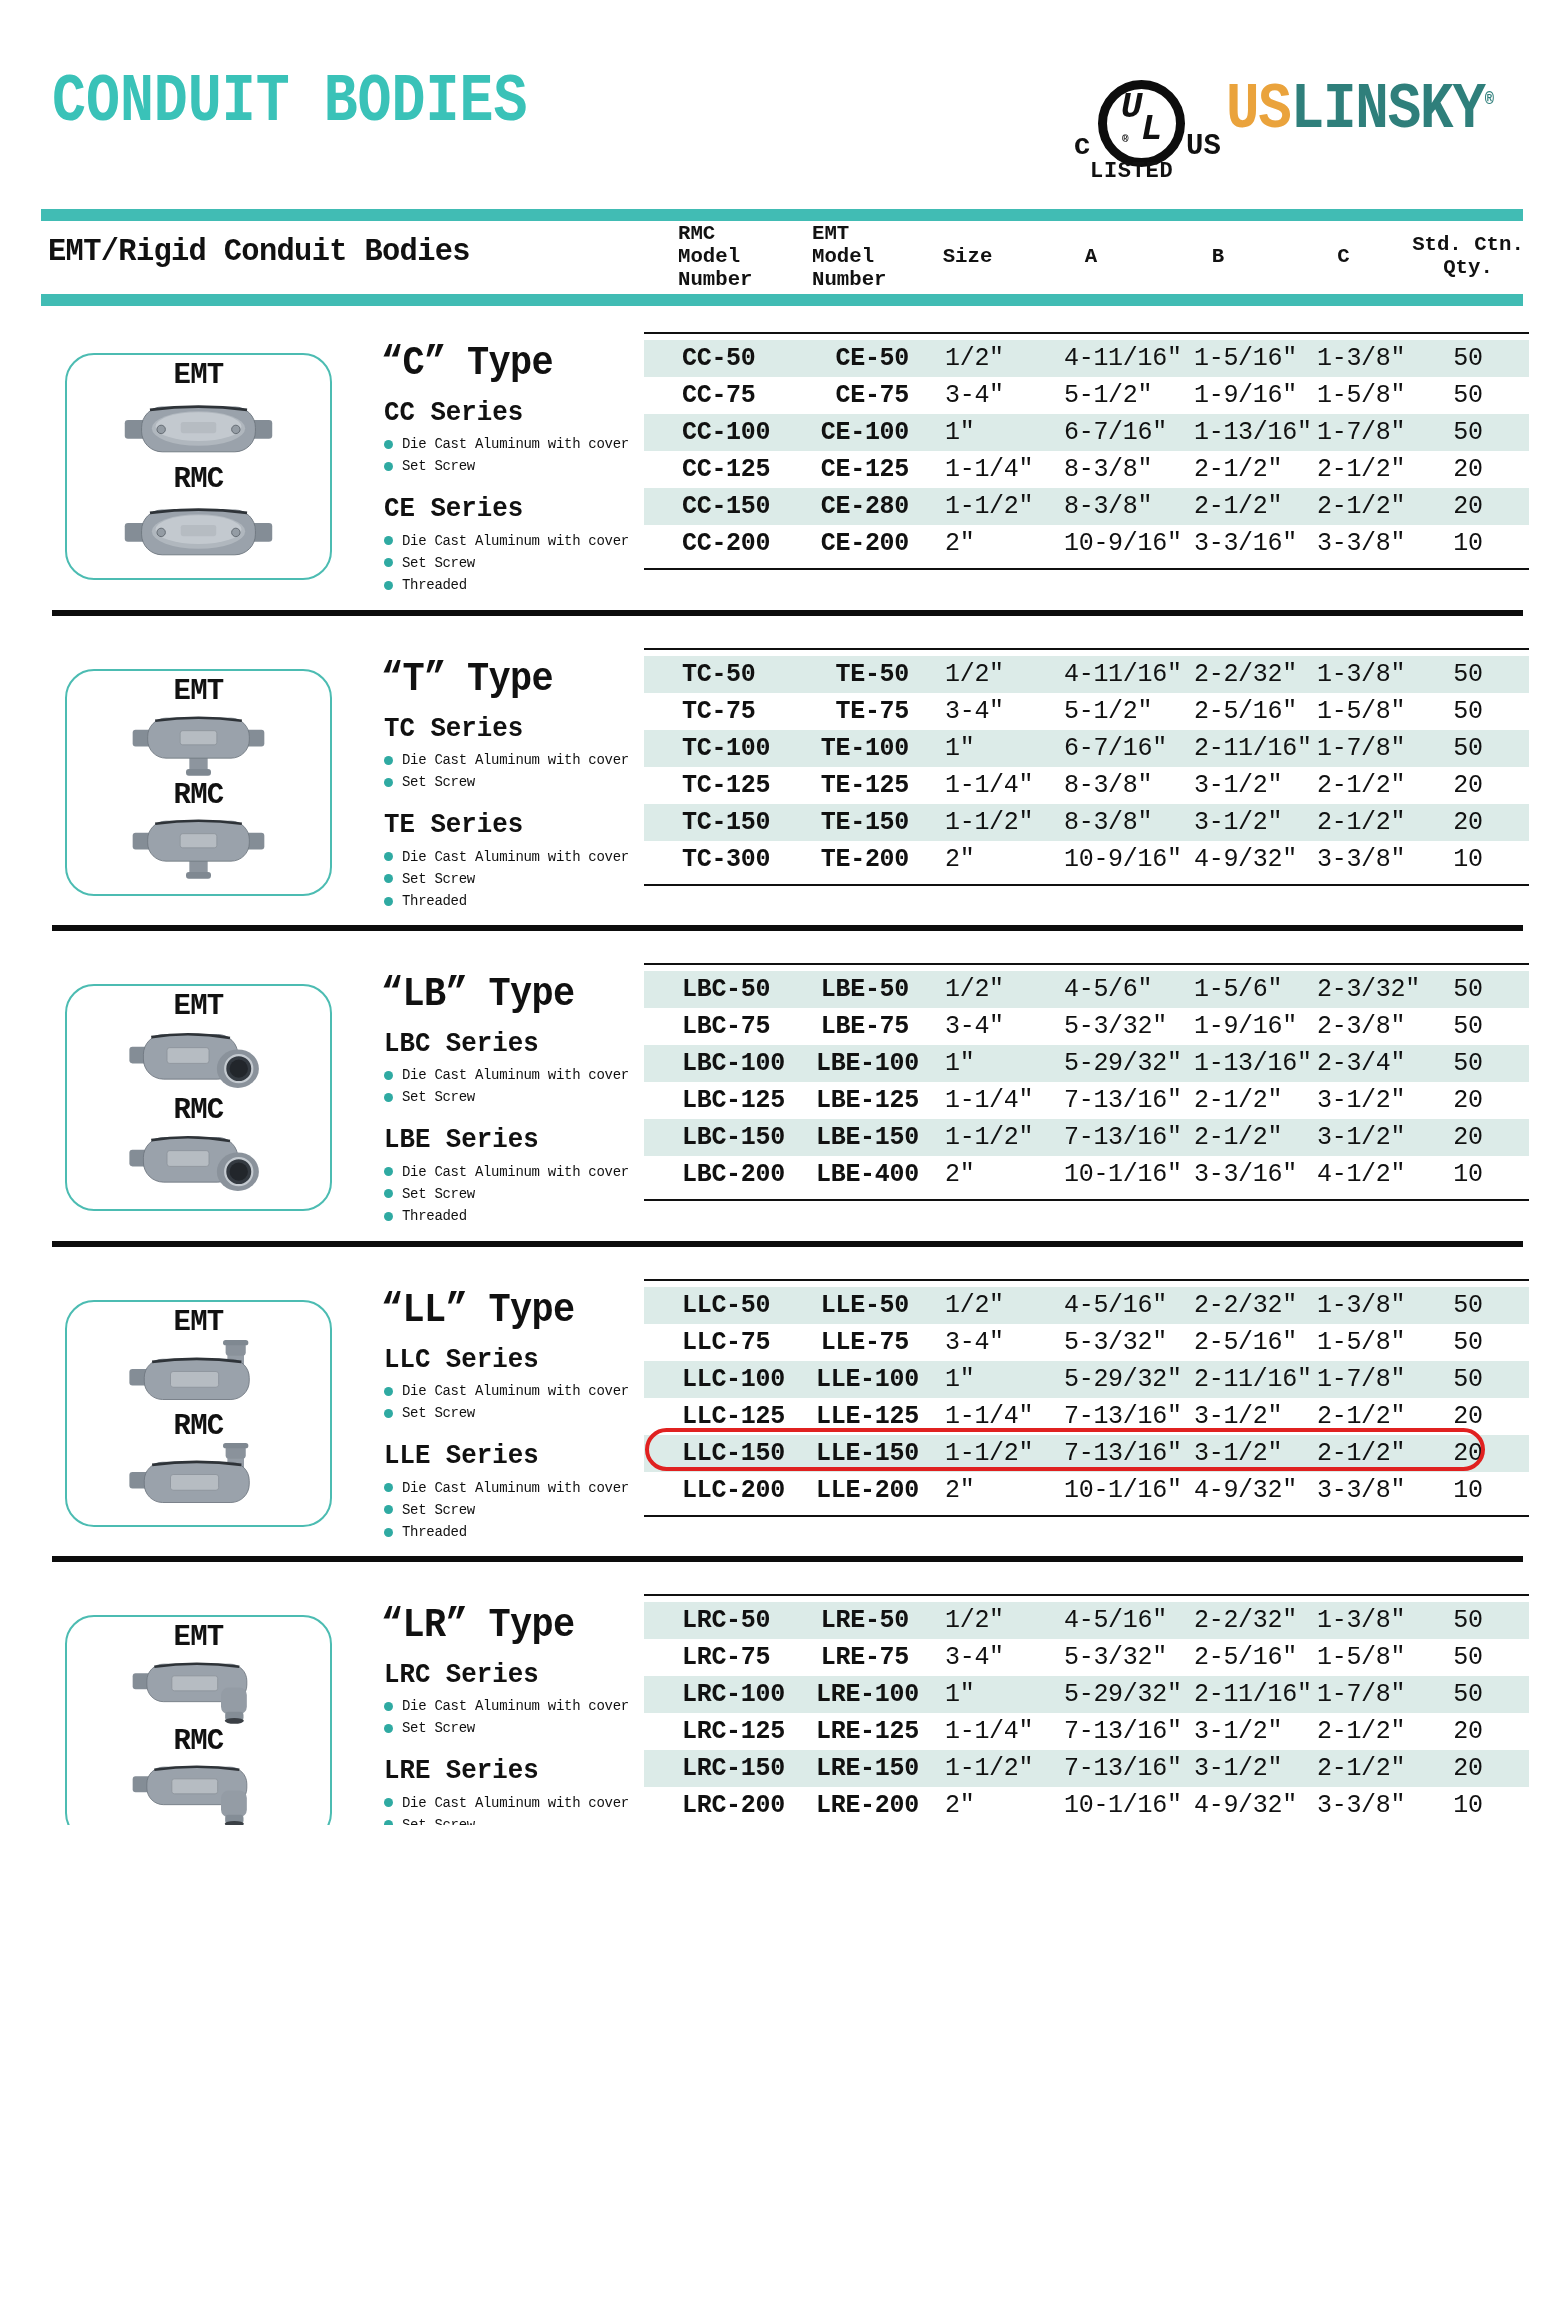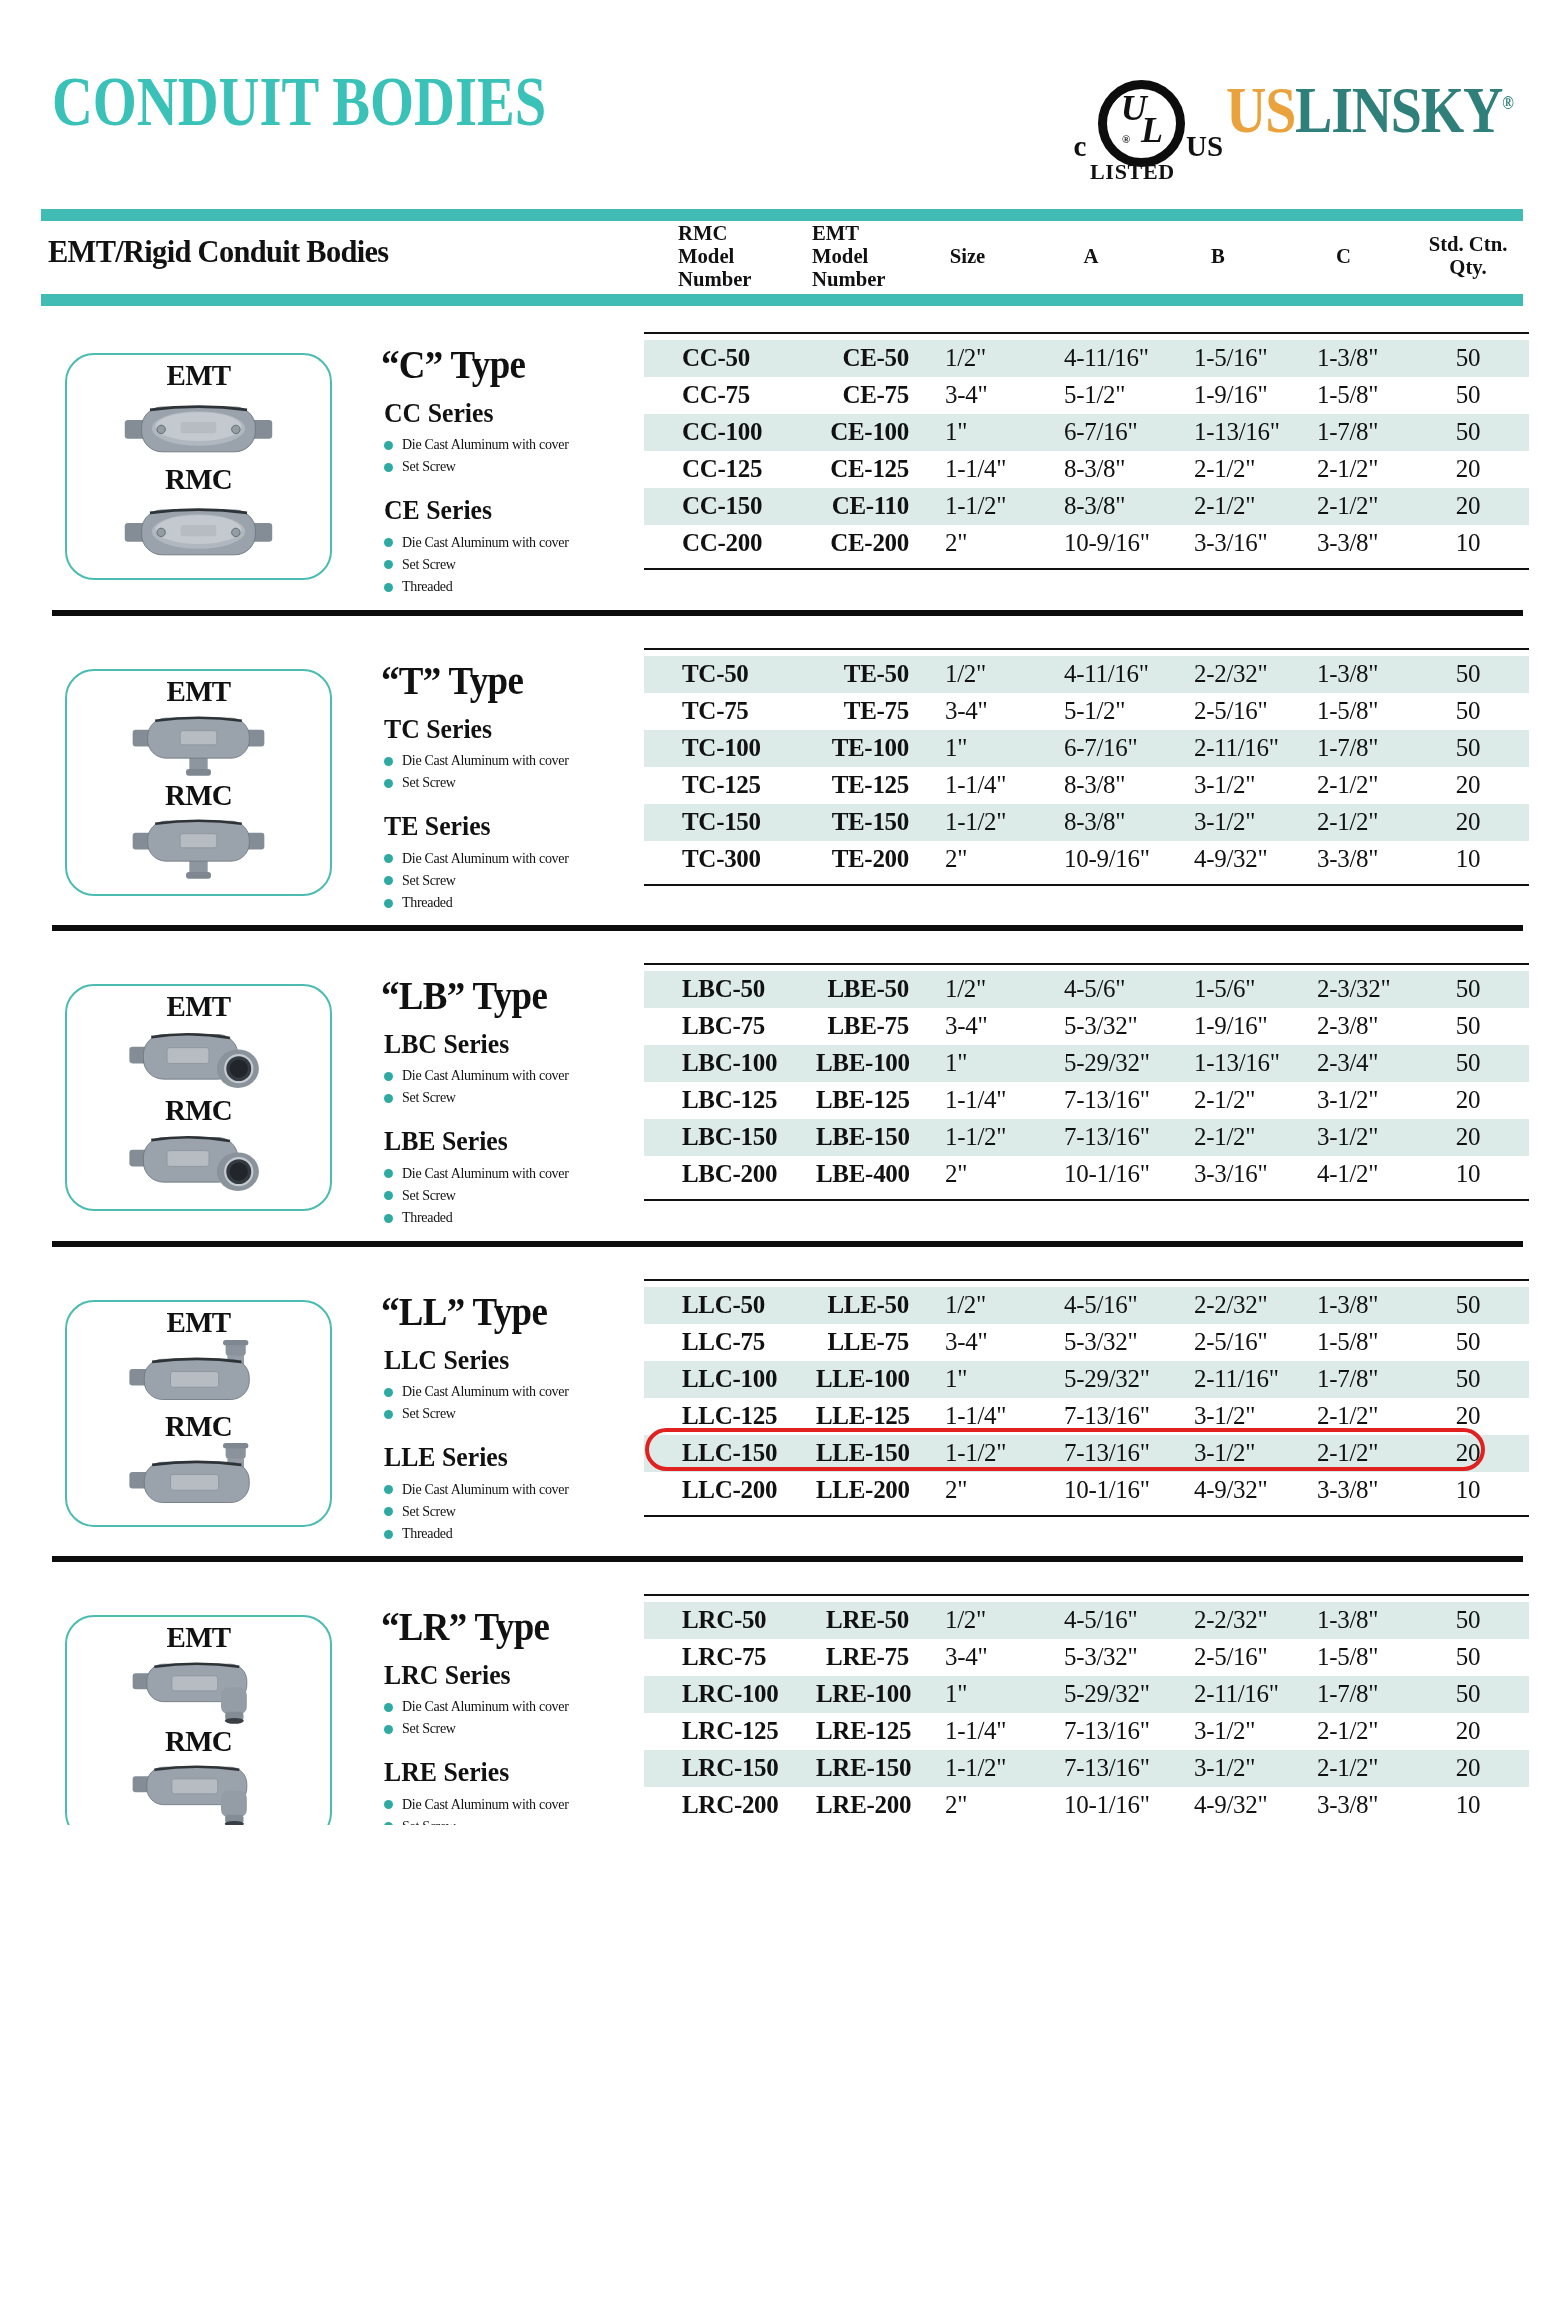--- a/index.html
+++ b/index.html
@@ -1,17 +1,17 @@
 <!DOCTYPE html>
 <html style="font-size:11px"><head>
 <meta charset="utf-8">
 <style>
   html,body{margin:0;padding:0;background:#fff;}
   .page{position:relative;width:1565px;height:1825px;background:#ffffff;overflow:hidden;
-        font-family:Liberation Serif, serif;color:#111;}
+        font-family:Liberation Mono, monospace;color:#111;}
 
   
   .main-title{position:absolute;left:52px;top:63px;margin:0;font-size:69px;font-weight:800;
               color:#3ac2b8;letter-spacing:0px;transform:scaleX(.82);transform-origin:left top;white-space:nowrap;}
   .ul-wrap{position:absolute;left:1072px;top:76px;width:172px;height:131px;}
   .ul-circle{position:absolute;left:26px;top:4.1px;width:69px;height:69px;border:9px solid #0d0d0d;border-radius:50%;background:#fff;}
   .ul-u{position:absolute;left:13.8px;top:1.4px;font-size:36px;font-weight:800;font-style:italic;line-height:1;}
   .ul-l{position:absolute;left:34px;top:23.4px;font-size:36px;font-weight:800;font-style:italic;line-height:1;}
   .ul-reg{position:absolute;left:15px;top:44px;font-size:11px;font-weight:700;}
   .ul-c{position:absolute;left:1.4px;top:54px;font-size:29px;font-weight:800;}
@@ -215,21 +215,21 @@
             <div class="cell c0">CC-125</div>
             <div class="cell c1">CE-125</div>
             <div class="cell c2">1-1/4"</div>
             <div class="cell c3">8-3/8"</div>
             <div class="cell c4">2-1/2"</div>
             <div class="cell c5">2-1/2"</div>
             <div class="cell c6">20</div>
           </div>
           <div class="trow stripe">
             <div class="cell c0">CC-150</div>
-            <div class="cell c1">CE-110</div>
+            <div class="cell c1">CE-280</div>
             <div class="cell c2">1-1/2"</div>
             <div class="cell c3">8-3/8"</div>
             <div class="cell c4">2-1/2"</div>
             <div class="cell c5">2-1/2"</div>
             <div class="cell c6">20</div>
           </div>
           <div class="trow">
             <div class="cell c0">CC-200</div>
             <div class="cell c1">CE-200</div>
             <div class="cell c2">2"</div>

